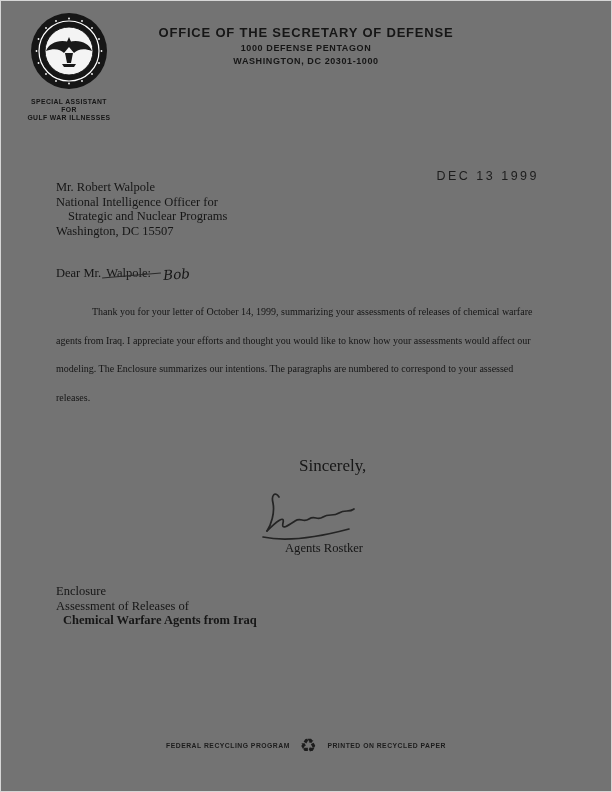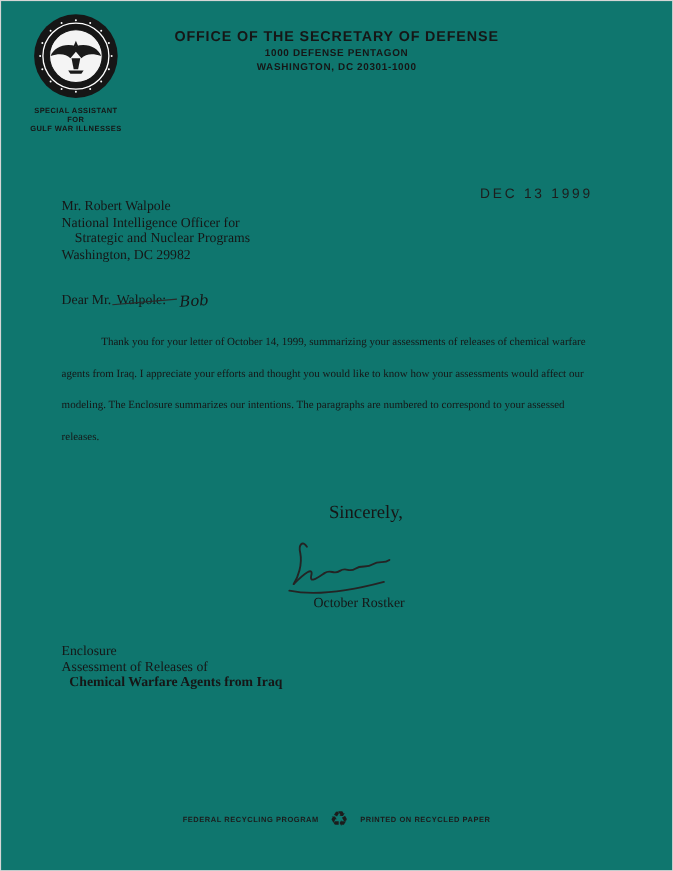--- a/index.html
+++ b/index.html
@@ -1,21 +1,21 @@
 <!DOCTYPE html>
 <html><head>
 <meta charset="utf-8">
 <style>
   html, body { margin: 0; padding: 0; background: #e8e8e8; }
   .page {
     position: relative;
     width: 612px;
     height: 792px;
     margin: 0 auto;
-    background: #0f766e;
+    background: #737373;
     border: 1px solid #d6d6d6;
     box-sizing: border-box;
     font-family: "Liberation Serif", serif;
     color: #161616;
     overflow: hidden;
   }
 
   
   .letterhead {
     position: absolute;
@@ -190,40 +190,40 @@
     <div class="addr">1000 DEFENSE PENTAGON</div>
     <div class="addr">WASHINGTON, DC 20301-1000</div>
   </div>
 
   <div class="date-stamp">DEC 13 1999</div>
 
   <div class="recipient">
     <div>Mr. Robert Walpole</div>
     <div>National Intelligence Officer for</div>
     <div class="indent1">Strategic and Nuclear Programs</div>
-    <div>Washington, DC  29982</div>
+    <div>Washington, DC  15507</div>
   </div>
 
   <div class="salutation">
     <span>Dear Mr.</span><span class="struck">Walpole:</span><span class="handwritten">Bob</span>
   </div>
 
   <div class="body-par">Thank you for your letter of October 14, 1999, summarizing your assessments of releases of chemical warfare agents from Iraq.  I appreciate your efforts and thought you would like to know how your assessments would affect our modeling.  The Enclosure summarizes our intentions.  The paragraphs are numbered to correspond to your assessed releases.</div>
 
   <div class="closing">Sincerely,</div>
 
   <svg class="signature" width="110" height="60" viewBox="0 0 110 60">
     <g fill="none" stroke="#242424" stroke-width="1.7" stroke-linecap="round">
       <path d="M22 12 C 18 6, 14 10, 16 18 C 18 28, 14 40, 10 46"></path>
       <path d="M10 46 C 20 36, 28 30, 26 38 C 24 46, 32 40, 38 36 C 44 32, 46 38, 52 34 C 58 30, 60 36, 66 32 C 72 28, 76 32, 82 28 C 88 24, 92 28, 97 24"></path>
       <path d="M6 52 C 30 57, 62 52, 92 44"></path>
     </g>
   </svg>
 
-  <div class="sig-name">October Rostker</div>
+  <div class="sig-name">Agents Rostker</div>
 
   <div class="enclosure">
     <div>Enclosure</div>
     <div>Assessment of Releases of</div>
     <div class="indent-small">Chemical Warfare Agents from Iraq</div>
   </div>
 
   <div class="footer">
     <span>FEDERAL RECYCLING PROGRAM</span>
     <span class="recycle">♻</span>

